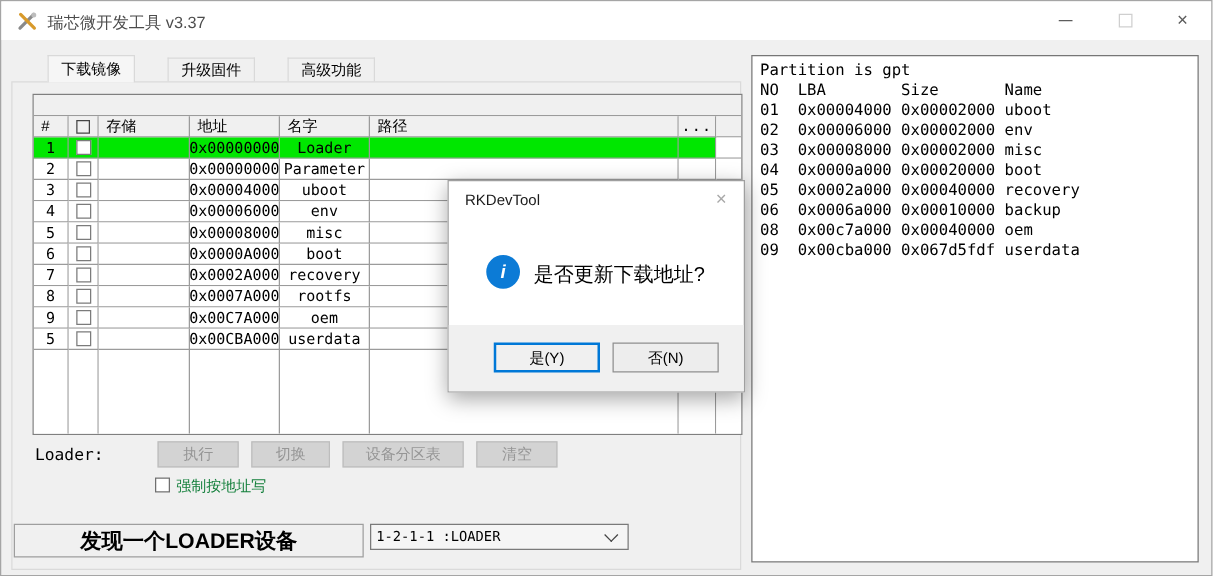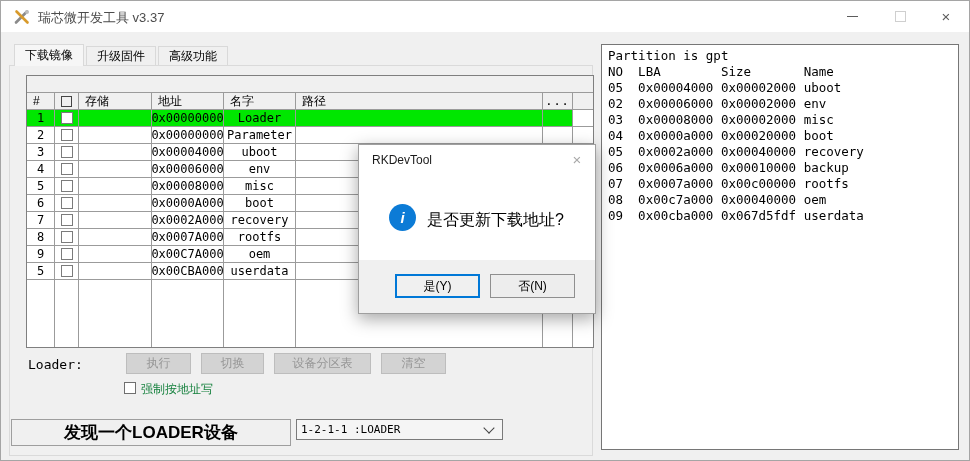--- a/index.html
+++ b/index.html
@@ -12,21 +12,21 @@
   .app-title{position:absolute;left:37px;top:8px;font-size:13px;color:#4c4c4c;white-space:nowrap;}
   .winbtn{position:absolute;top:0;width:34px;height:31px;display:flex;align-items:center;justify-content:center;color:#5c5c5c;font-size:15px;}
   .btn-min{left:834px;}
   .btn-max{left:882px;}
   .btn-close{left:928px;}
   .minline{display:block;width:11px;height:0;border-top:1px solid #5c5c5c;}
   .maxbox{display:block;width:9px;height:9px;border:1px solid #cfcfcf;}
 
   
   .tabs{position:absolute;left:13px;top:43px;height:22px;display:flex;align-items:flex-end;}
-  .tab{box-sizing:border-box;height:20px;padding:0 10px;font-size:12px;color:#000;background:#f0f0f0;border:1px solid #d9d9d9;border-bottom:none;display:flex;align-items:center;margin-right:2px;white-space:nowrap;}
+  .tab{box-sizing:border-box;height:20px;padding:0 10px;font-size:12px;color:#000;background:#f0f0f0;border:1px solid #d9d9d9;border-bottom:none;display:flex;align-items:center;margin-right:2px;white-space:nowrap;margin-left:24px;}
   .tab.active{height:22px;background:#f6f6f6;position:relative;z-index:2;}
 
   .tabpage{position:absolute;left:8px;top:64px;width:584px;height:391px;background:#f0f0f0;border:1px solid #dadada;box-sizing:border-box;}
 
   
   .grid{position:absolute;left:25px;top:74px;width:568px;height:273px;background:#ffffff;border:1px solid #7f7f7f;box-sizing:border-box;overflow:hidden;}
   .gstrip{height:16px;background:#f0f0f0;border-bottom:1px solid #9b9b9b;box-sizing:content-box;}
   .ghead,.trow{display:flex;height:17px;box-sizing:border-box;}
   .ghead .cell{background:#f0f0f0;font-size:12px;}
   .cell{box-sizing:border-box;border-right:1px solid #9b9b9b;border-bottom:1px solid #9b9b9b;display:flex;align-items:center;overflow:hidden;white-space:nowrap;font-size:12px;color:#000;}
@@ -277,27 +277,26 @@
       <span>发现一个LOADER设备</span>
     </div>
   <div class="combo">
     <span class="combo-text mono">1-2-1-1 :LOADER</span>
     <span class="chev"></span>
   </div>
 
   <div class="rpanel">
     <div class="pline">Partition is gpt</div>
     <div class="pline">NO  LBA        Size       Name</div>
-    <div class="pline">05  0x00004000 0x00002000 uboot</div>
+    <div class="pline">01  0x00004000 0x00002000 uboot</div>
     <div class="pline">02  0x00006000 0x00002000 env</div>
     <div class="pline">03  0x00008000 0x00002000 misc</div>
     <div class="pline">04  0x0000a000 0x00020000 boot</div>
     <div class="pline">05  0x0002a000 0x00040000 recovery</div>
     <div class="pline">06  0x0006a000 0x00010000 backup</div>
-    <div class="pline">07  0x0007a000 0x00c00000 rootfs</div>
     <div class="pline">08  0x00c7a000 0x00040000 oem</div>
     <div class="pline">09  0x00cba000 0x067d5fdf userdata</div>
   </div>
 
   <div class="dialog">
     <span class="dlg-title">RKDevTool</span>
     <div class="dlg-close">
         <span>×</span>
       </div>
     <div class="dlg-info">

